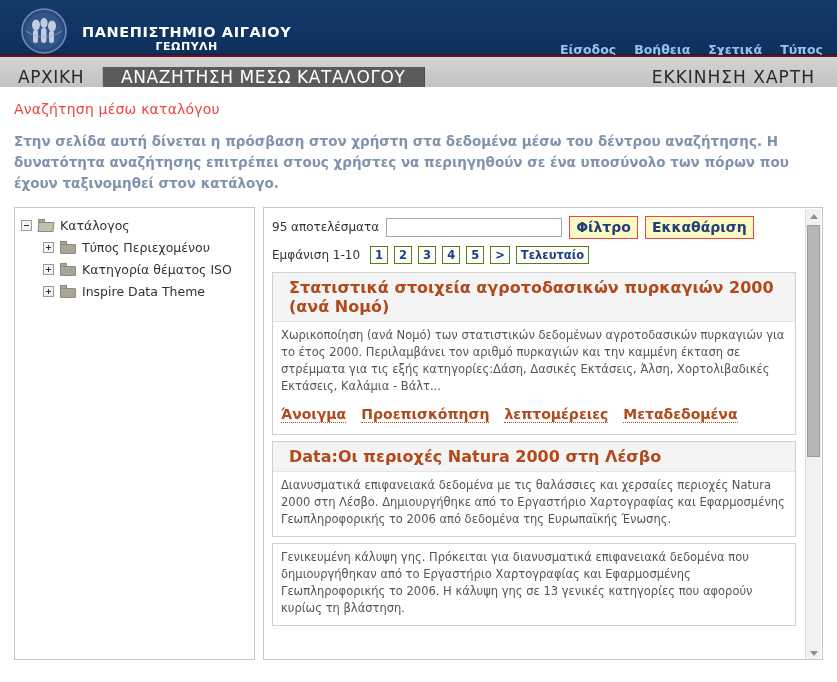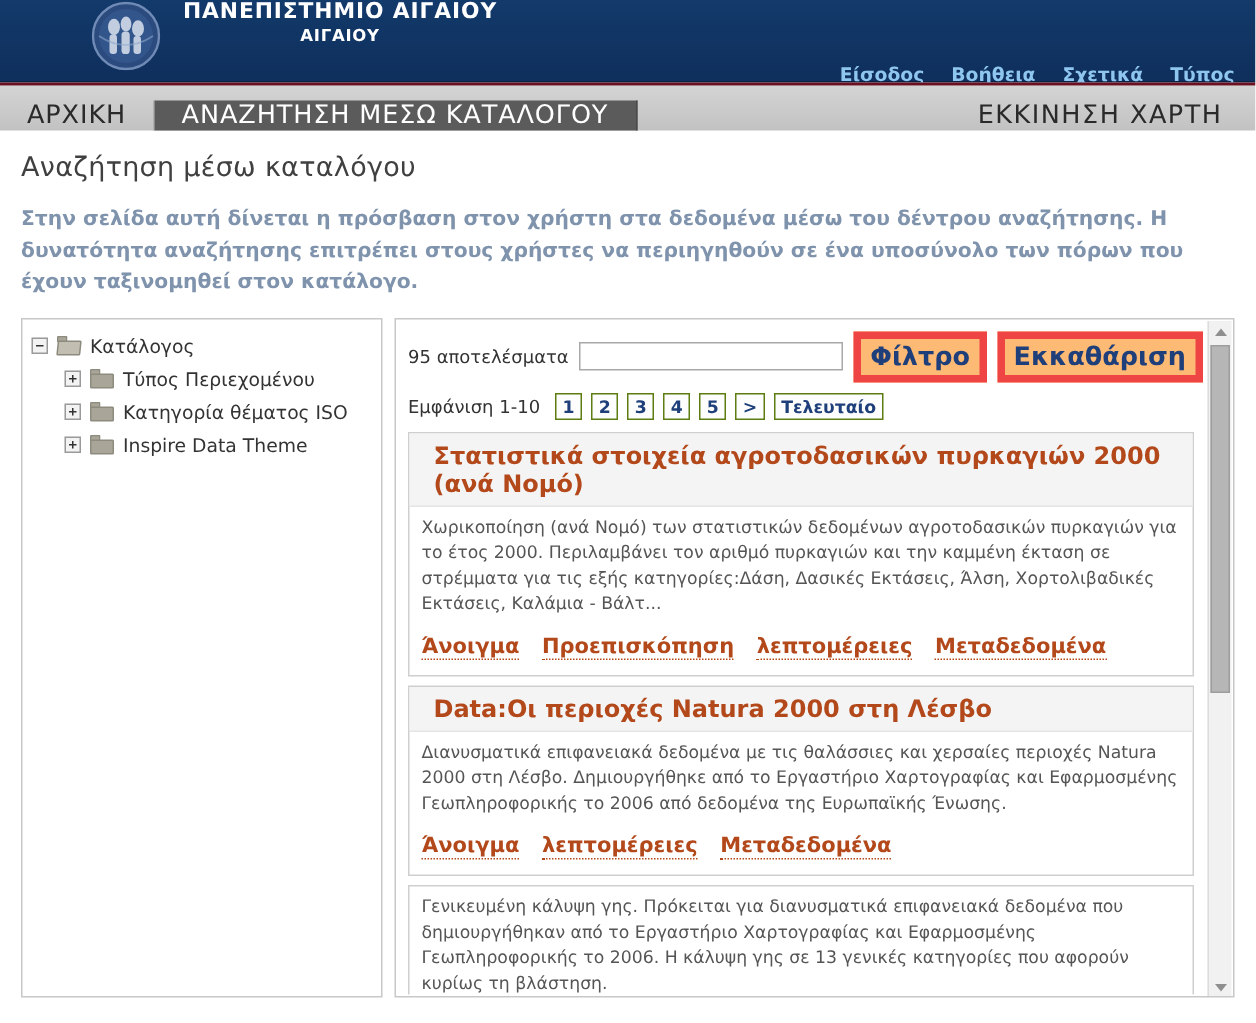--- a/index.html
+++ b/index.html
@@ -11,23 +11,22 @@
     font-family: "DejaVu Sans", "Liberation Sans", sans-serif;
   }
 
   
   .header {
     position: relative;
     height: 55px;
     background: #113366;
     background: linear-gradient(to bottom, #123a6b 0%, #0f2f5c 100%);
     display: flex;
-    align-items: flex-start;
+    align-items: flex-end;
     border-bottom: 1px solid #0a2247;
-    padding-left: 40px;
   }
   .logo-wrap {
     width: 56px; height: 47px;
     margin-left: 16px;
     display: flex; align-items: center; justify-content: center;
   }
   .seal { display:block; }
   .brand {
     margin-left: 10px;
     color: #ffffff;
@@ -96,22 +95,22 @@
     letter-spacing: 1px;
     cursor: pointer;
     white-space: nowrap;
   }
 
   
   .page {
     padding: 10px 14px 0 14px;
   }
   .page-title {
-    color: #404040;
-    font-size: 18px;
+    color: #ef4444;
+    font-size: 14px;
     font-weight: normal;
     margin: 4px 0 14px 0;
     letter-spacing: 0.2px;
   }
   .page-desc {
     color: #7f93ad;
     font-size: 13.5px;
     font-weight: bold;
     line-height: 1.55;
     margin-bottom: 13px;
@@ -220,25 +219,25 @@
   .filter-input {
     width: 176px;
     height: 19px;
     border: 1px solid #a8a8a8;
     background: #fff;
     font-size: 12px;
     padding: 0 3px;
     font-family: inherit;
   }
   .btn {
-    border: 5px solid #ef4444;
-    background: #fdba74;
+    border: 1px solid #ef4444;
+    background: #fef9c3;
     color: #1f3f7a;
     font-weight: bold;
-    font-size: 17px;
+    font-size: 14px;
     padding: 2px 6px;
     cursor: pointer;
     font-family: inherit;
     line-height: 1.2;
   }
   .page-row {
     display: flex;
     align-items: center;
     gap: 6px;
     margin-bottom: 8px;
@@ -359,21 +358,21 @@
         <ellipse cx="31" cy="18" rx="4" ry="5.5"></ellipse>
         <rect x="12" y="22" width="5" height="13" rx="2.2"></rect>
         <rect x="20" y="20" width="5.5" height="15" rx="2.4"></rect>
         <rect x="28" y="23" width="5" height="12" rx="2.2"></rect>
       </g>
       <path d="M5 23 q18 12 36 0" stroke="#8ea6c9" stroke-width="1.1" fill="none" opacity="0.6"></path>
     </svg>
   </div>
   <div class="brand">
     <div class="brand-main">ΠΑΝΕΠΙΣΤΗΜΙΟ ΑΙΓΑΙΟΥ</div>
-    <div class="brand-sub">ΑΙΓΑΙΟΥ</div>
+    <div class="brand-sub">ΓΕΩΠΥΛΗ</div>
   </div>
   <div class="top-links">
     <a>Είσοδος</a>
     <a>Βοήθεια</a>
     <a>Σχετικά</a>
     <a>Τύπος</a>
   </div>
 </div>
 
 <div class="tabbar">
@@ -453,25 +452,20 @@
               <a>Άνοιγμα</a>
               <a>Προεπισκόπηση</a>
               <a>λεπτομέρειες</a>
               <a>Μεταδεδομένα</a>
             </div>
           </div>
 
           <div class="card">
             <div class="card-title">Data:Οι περιοχές Natura 2000 στη Λέσβο</div>
             <div class="card-desc">Διανυσματικά επιφανειακά δεδομένα με τις θαλάσσιες και χερσαίες περιοχές Natura 2000 στη Λέσβο. Δημιουργήθηκε από το Εργαστήριο Χαρτογραφίας και Εφαρμοσμένης Γεωπληροφορικής το 2006 από δεδομένα της Ευρωπαϊκής Ένωσης.</div>
-            <div class="card-links">
-              <a>Άνοιγμα</a>
-              <a>λεπτομέρειες</a>
-              <a>Μεταδεδομένα</a>
-            </div>
           </div>
 
           <div class="card">
             <div class="card-desc">Γενικευμένη κάλυψη γης. Πρόκειται για διανυσματικά επιφανειακά δεδομένα που δημιουργήθηκαν από το Εργαστήριο Χαρτογραφίας και Εφαρμοσμένης Γεωπληροφορικής το 2006. Η κάλυψη γης σε 13 γενικές κατηγορίες που αφορούν κυρίως τη βλάστηση.</div>
 
           </div>
 
         </div>
       </div>
 

